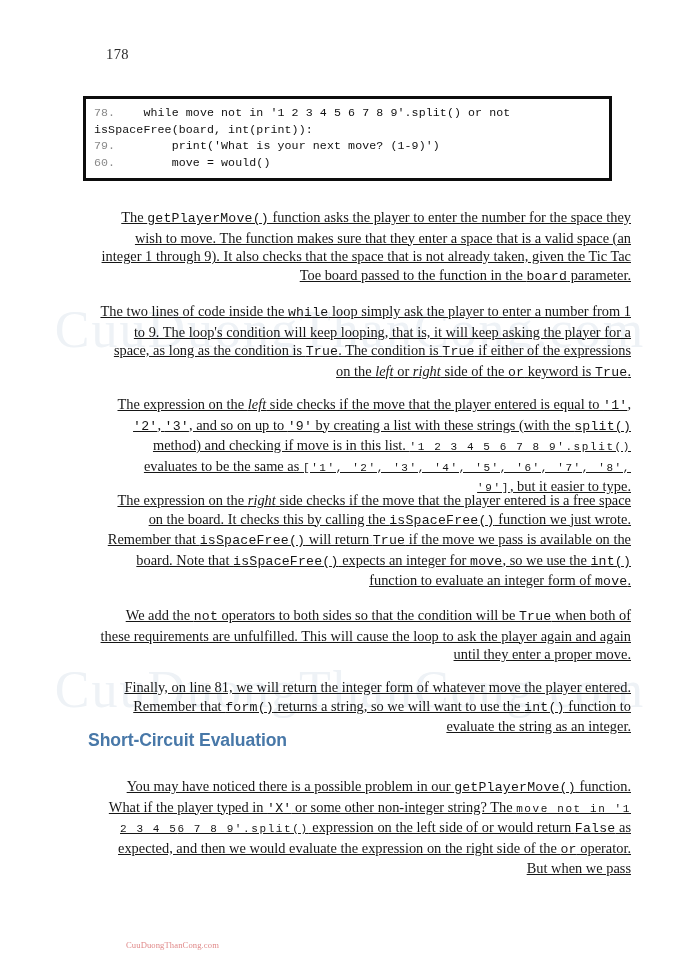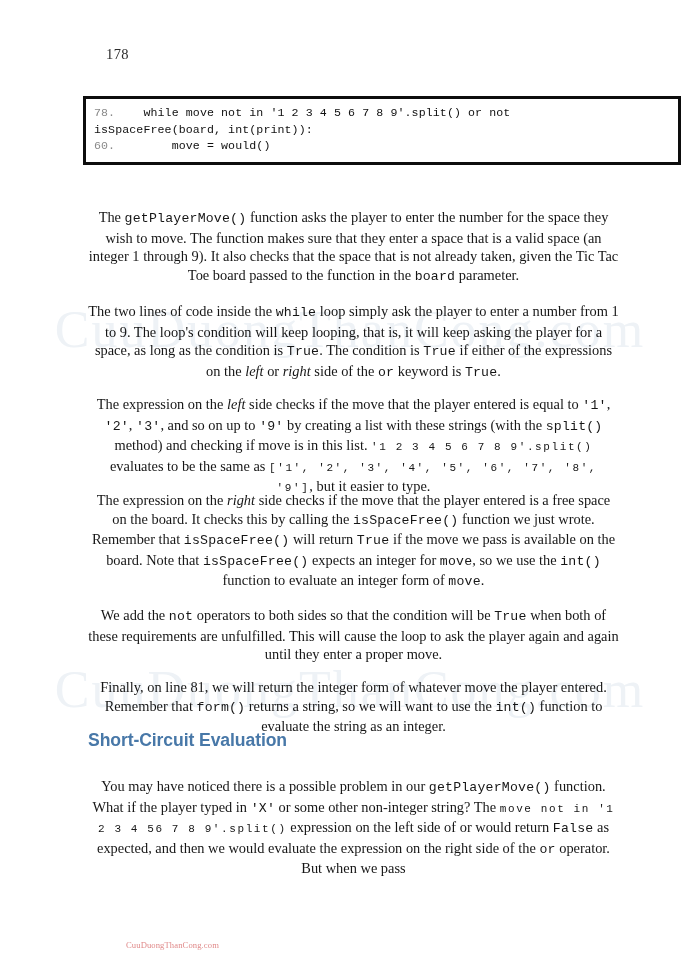--- a/index.html
+++ b/index.html
@@ -53,21 +53,21 @@
     font-size: 14.5px;
     color: #2b2b2b;
     letter-spacing: 0.4px;
   }
 
   
   .code-box {
     position: absolute;
     left: 83px;
     top: 96px;
-    width: 598px;
+    width: 529px;
     box-sizing: border-box;
     border: 3px solid #0d0d0d;
     background: #ffffff;
     padding: 6px 8px 7px 8px;
   }
   .code-line {
     font-family: "Liberation Mono", "DejaVu Sans Mono", monospace;
     font-size: 11.6px;
     line-height: 16.5px;
     color: #101010;
@@ -75,26 +75,27 @@
     word-break: break-word;
     letter-spacing: 0.1px;
   }
   .code-line .ln {
     color: #8a8a8a;
   }
 
   
   .para {
     position: absolute;
-    left: 88px;
+    left: 100px;
     width: 531px;
     font-size: 14.4px;
     line-height: 18.6px;
     color: #161616;
-    text-align: center;
+    text-align: right;
+    text-decoration: underline;
   }
   .para .mono {
     font-family: "Liberation Mono", "DejaVu Sans Mono", monospace;
     font-size: 13.2px;
     letter-spacing: 0.2px;
   }
   .para .mono-sp {
     font-family: "Liberation Mono", "DejaVu Sans Mono", monospace;
     font-size: 11px;
     letter-spacing: 1.6px;
@@ -134,20 +135,21 @@
   <div class="bg-watermark">CuuDuongThanCong.com</div>
   <div class="bg-watermark w2">CuuDuongThanCong.com</div>
 
   <div class="content">
 
     <div class="page-number">178</div>
 
     <div class="code-box">
       <div class="code-line"><span class="ln">78.</span><span>    while move not in '1 2 3 4 5 6 7 8 9'.split() or not</span></div>
       <div class="code-line"><span class="ln"></span><span>isSpaceFree(board, int(print)):</span></div>
+      <div class="code-line"><span class="ln">79.</span><span>        print('What is your next move? (1-9)')</span></div>
       <div class="code-line"><span class="ln">60.</span><span>        move = would()</span></div>
     </div>
 
     <div class="para" style="top:208px;"><span>The </span><span class="mono">getPlayerMove()</span><span> function asks the player to enter the number for the space they wish to move. The function makes sure that they enter a space that is a valid space (an integer 1 through 9). It also checks that the space that is not already taken, given the Tic Tac Toe board passed to the function in the </span><span class="mono">board</span><span> parameter.</span></div>
 
     <div class="para" style="top:302px;"><span>The two lines of code inside the </span><span class="mono">while</span><span> loop simply ask the player to enter a number from 1 to 9. The loop's condition will keep looping, that is, it will keep asking the player for a space, as long as the condition is </span><span class="mono">True</span><span>. The condition is </span><span class="mono">True</span><span> if either of the expressions on the </span><span class="ital">left</span><span> or </span><span class="ital">right</span><span> side of the </span><span class="mono">or</span><span> keyword is </span><span class="mono">True</span><span>.</span></div>
 
     <div class="para" style="top:395px;"><span>The expression on the </span><span class="ital">left</span><span> side checks if the move that the player entered is equal to </span><span class="mono">'1'</span><span>, </span><span class="mono">'2'</span><span>, </span><span class="mono">'3'</span><span>, and so on up to </span><span class="mono">'9'</span><span> by creating a list with these strings (with the </span><span class="mono">split()</span><span> method) and checking if move is in this list. </span><span class="mono-sp">'1 2 3 4 5 6 7 8 9'.split()</span><span> evaluates to be the same as </span><span class="mono-sp">['1', '2', '3', '4', '5', '6', '7', '8', '9']</span><span>, but it easier to type.</span></div>
 
     <div class="para" style="top:491px;"><span>The expression on the </span><span class="ital">right</span><span> side checks if the move that the player entered is a free space on the board. It checks this by calling the </span><span class="mono">isSpaceFree()</span><span> function we just wrote. Remember that </span><span class="mono">isSpaceFree()</span><span> will return </span><span class="mono">True</span><span> if the move we pass is available on the board. Note that </span><span class="mono">isSpaceFree()</span><span> expects an integer for </span><span class="mono">move</span><span>, so we use the </span><span class="mono">int()</span><span> function to evaluate an integer form of </span><span class="mono">move</span><span>.</span></div>

